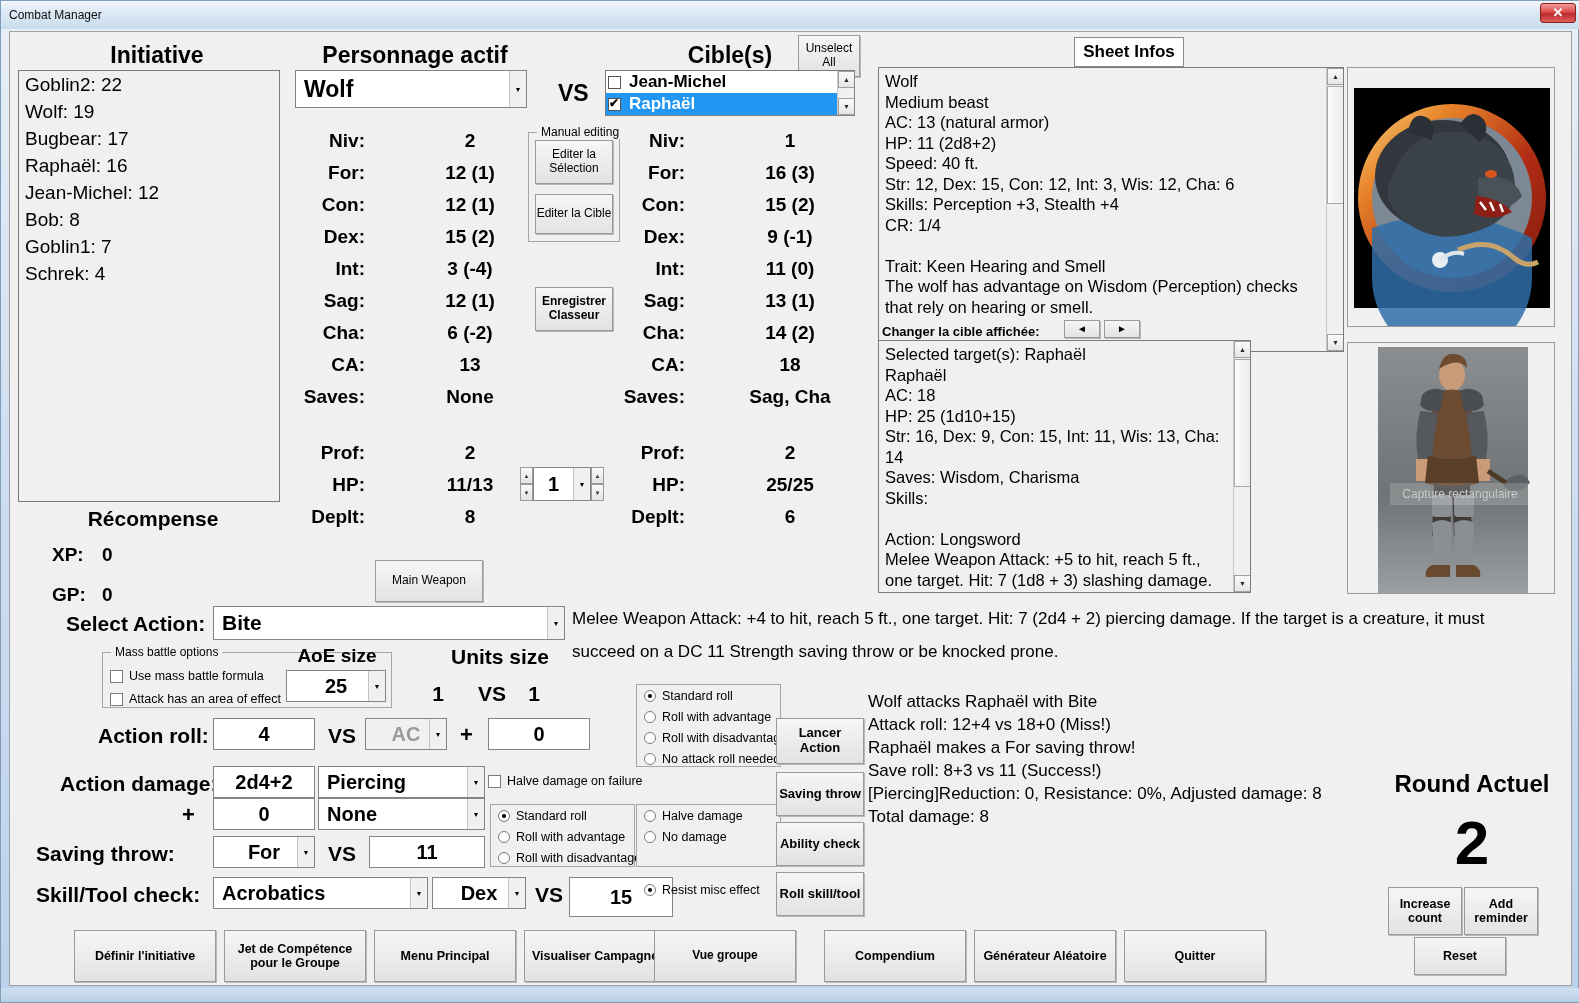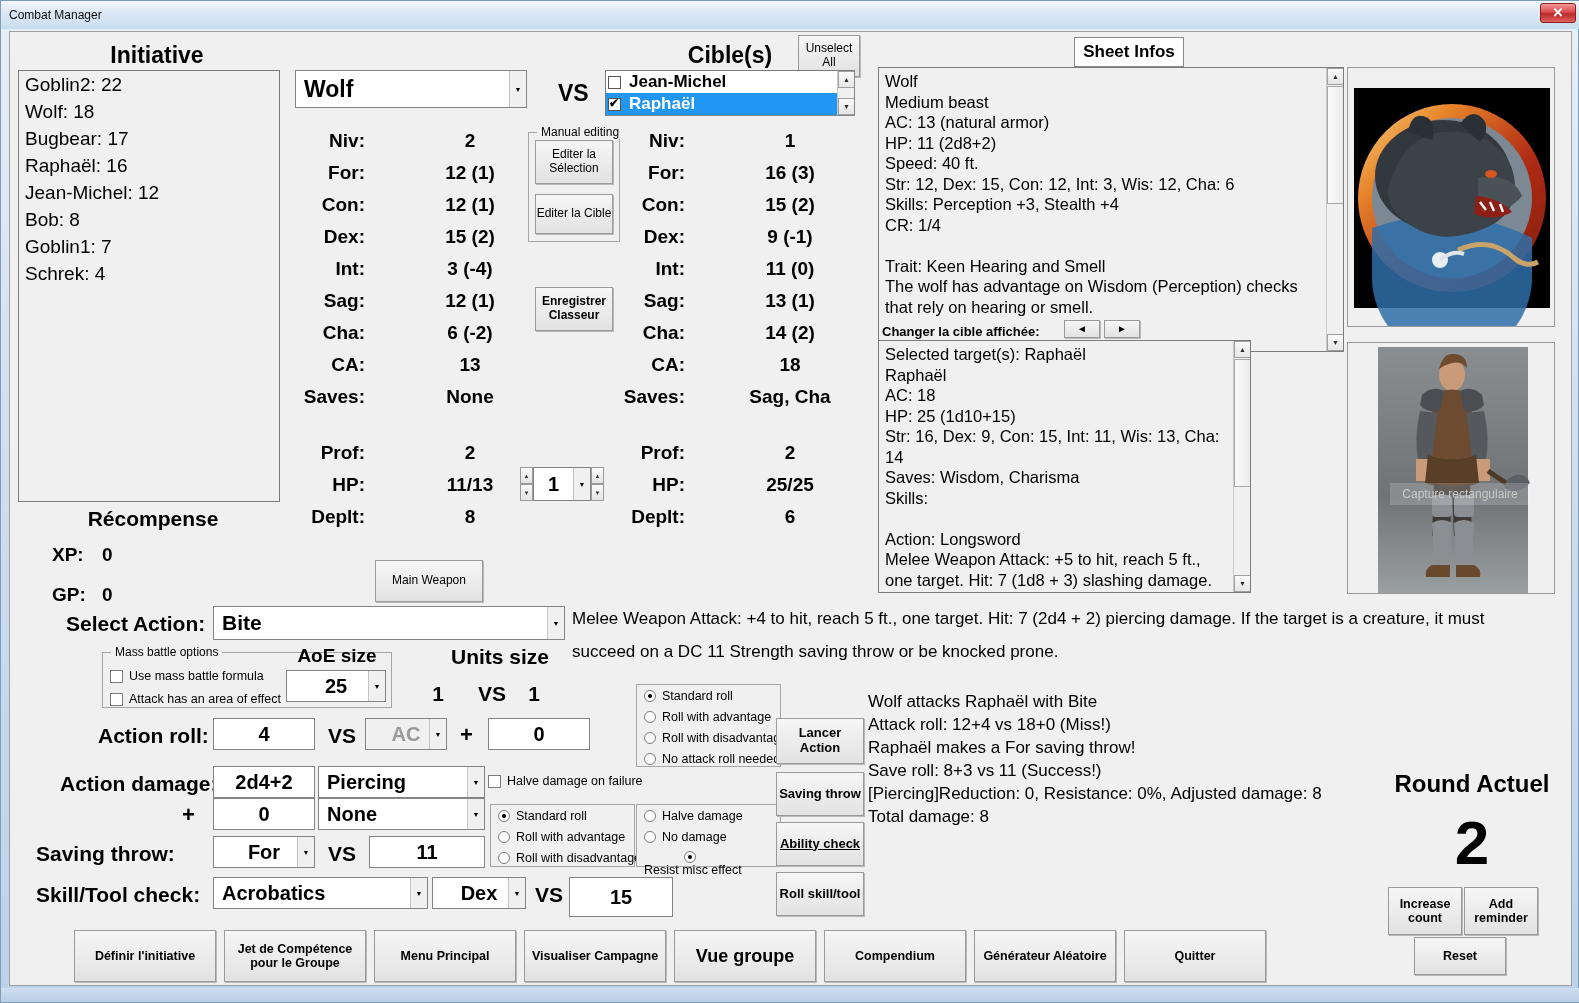--- a/index.html
+++ b/index.html
@@ -229,36 +229,37 @@
     <div id="title-text">Combat Manager</div>
     <div id="close-btn">✕</div>
   </div>
 
   <div id="client">
 
     <div class="abs hdr" style="left:12px; top:10px; width:270px;">Initiative</div>
 
     <div class="abs listbox" style="left:8px; top:38px; width:262px; height:432px;">
       <div class="init-line">Goblin2: 22</div>
-      <div class="init-line">Wolf: 18</div>
+      <div class="init-line">Wolf: 19</div>
       <div class="init-line">Bugbear: 17</div>
       <div class="init-line">Raphaël: 16</div>
       <div class="init-line">Jean-Michel: 12</div>
       <div class="init-line">Bob: 8</div>
       <div class="init-line">Goblin1: 7</div>
       <div class="init-line">Schrek: 4</div>
     </div>
 
     <div class="abs hdr" style="left:12px; top:475px; width:262px; font-size:21px;">Récompense</div>
 
     <div class="abs lbl-b" style="left:42px; top:512px;">XP:</div>
     <div class="abs lbl-b" style="left:92px; top:512px;">0</div>
     <div class="abs lbl-b" style="left:42px; top:552px;">GP:</div>
     <div class="abs lbl-b" style="left:92px; top:552px;">0</div>
 
+    <div class="abs hdr" style="left:280px; top:10px; width:250px;">Personnage actif</div>
 
     <div class="abs combo" style="left:285px; top:38px; width:232px; height:38px; font-size:23px;">
       <div class="val">Wolf</div>
       <div class="arrow">▼</div>
     </div>
 
     <div class="abs hdr" style="left:548px; top:48px;">VS</div>
 
     <div class="abs" style="left:270px; top:98px; width:240px;">
       <div style="position:relative;height:32px;">
@@ -650,29 +651,29 @@
 
     <div class="abs group" style="left:626px; top:772px; width:145px; height:63px; background:#f0f0f0;"></div>
     <div class="abs rad" style="left:634px; top:777px;">
       <span class="circ"></span>
       <span>Halve damage</span>
     </div>
     <div class="abs rad" style="left:634px; top:798px;">
       <span class="circ"></span>
       <span>No damage</span>
     </div>
-    <div class="abs rad" style="left:634px; top:819px;flex-direction:column;">
+    <div class="abs rad" style="left:634px; top:851px;">
       <span class="circ on"></span>
       <span>Resist misc effect</span>
     </div>
 
     <div class="abs btn bold" style="left:766px; top:686px; width:88px; height:46px; white-space:pre-line; font-size:13px;">Lancer
 Action</div>
     <div class="abs btn bold" style="left:766px; top:740px; width:88px; height:44px; font-size:13px;">Saving throw</div>
-    <div class="abs btn bold" style="left:766px; top:790px; width:88px; height:44px; font-size:13px;text-decoration:underline;">Ability check</div>
+    <div class="abs btn bold" style="left:766px; top:790px; width:88px; height:44px; font-size:13px;">Ability check</div>
     <div class="abs btn bold" style="left:766px; top:840px; width:88px; height:44px; font-size:13px;">Roll skill/tool</div>
 
     <div class="abs" style="left:858px; top:658px; width:660px;">
       <div class="logline">Wolf attacks Raphaël with Bite</div>
       <div class="logline">Attack roll: 12+4 vs 18+0 (Miss!)</div>
       <div class="logline">Raphaël makes a For saving throw!</div>
       <div class="logline">Save roll: 8+3 vs 11 (Success!)</div>
       <div class="logline">[Piercing]Reduction: 0, Resistance: 0%, Adjusted damage: 8</div>
       <div class="logline">Total damage: 8</div>
     </div>
@@ -684,21 +685,21 @@
 count</div>
     <div class="abs btn bold" style="left:1454px; top:855px; width:74px; height:48px; white-space:pre-line; font-size:12.5px;">Add
 reminder</div>
     <div class="abs btn bold" style="left:1404px; top:905px; width:92px; height:38px; font-size:12.5px;">Reset</div>
 
     <div class="abs btn bold" style="left:64px; top:898px; width:142px; height:52px; white-space:pre-line; font-size:12.5px;">Définir l'initiative</div>
     <div class="abs btn bold" style="left:214px; top:898px; width:142px; height:52px; white-space:pre-line; font-size:12.5px;">Jet de Compétence
 pour le Groupe</div>
     <div class="abs btn bold" style="left:514px; top:898px; width:142px; height:52px; white-space:pre-line; font-size:12.5px;">Visualiser Campagne</div>
     <div class="abs btn bold" style="left:364px; top:898px; width:142px; height:52px; white-space:pre-line; font-size:12.5px;">Menu Principal</div>
-    <div class="abs btn bold" style="left:664px; top:898px; width:142px; height:52px; white-space:pre-line; font-size:18px;">Vue groupe</div>
+    <div class="abs btn bold" style="left:644px; top:898px; width:142px; height:52px; white-space:pre-line; font-size:12px;">Vue groupe</div>
     <div class="abs btn bold" style="left:814px; top:898px; width:142px; height:52px; white-space:pre-line; font-size:12.5px;">Compendium</div>
     <div class="abs btn bold" style="left:964px; top:898px; width:142px; height:52px; white-space:pre-line; font-size:12.5px;">Générateur Aléatoire</div>
     <div class="abs btn bold" style="left:1114px; top:898px; width:142px; height:52px; white-space:pre-line; font-size:12.5px;">Quitter</div>
 
   </div>
 
   <div id="statusbar"></div>
 </div>
 
 </body></html>

